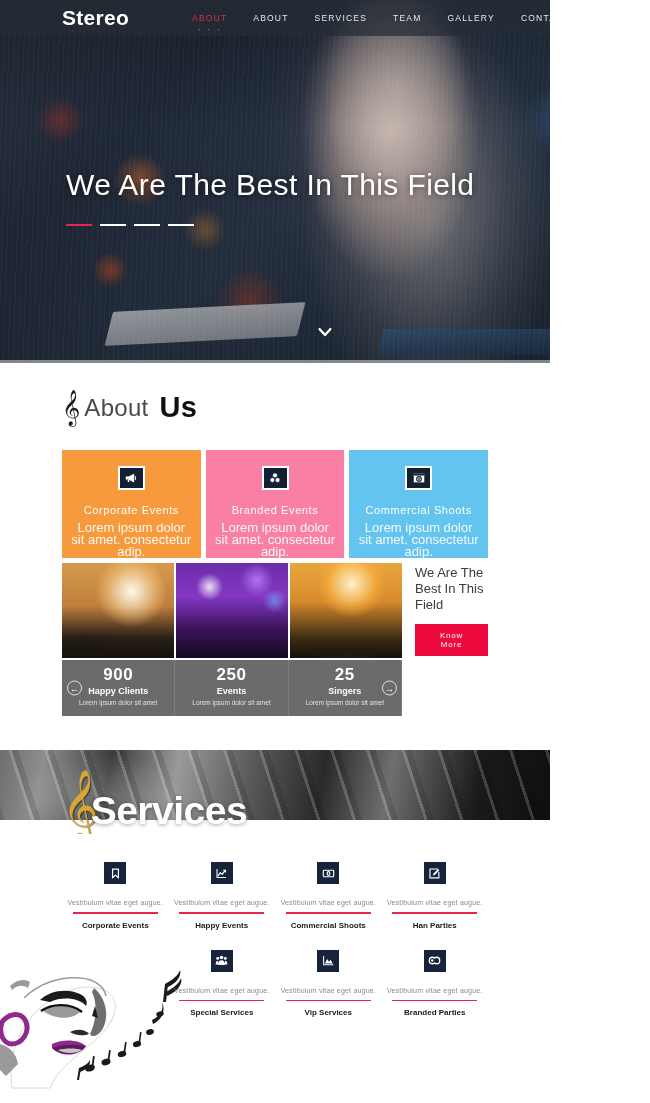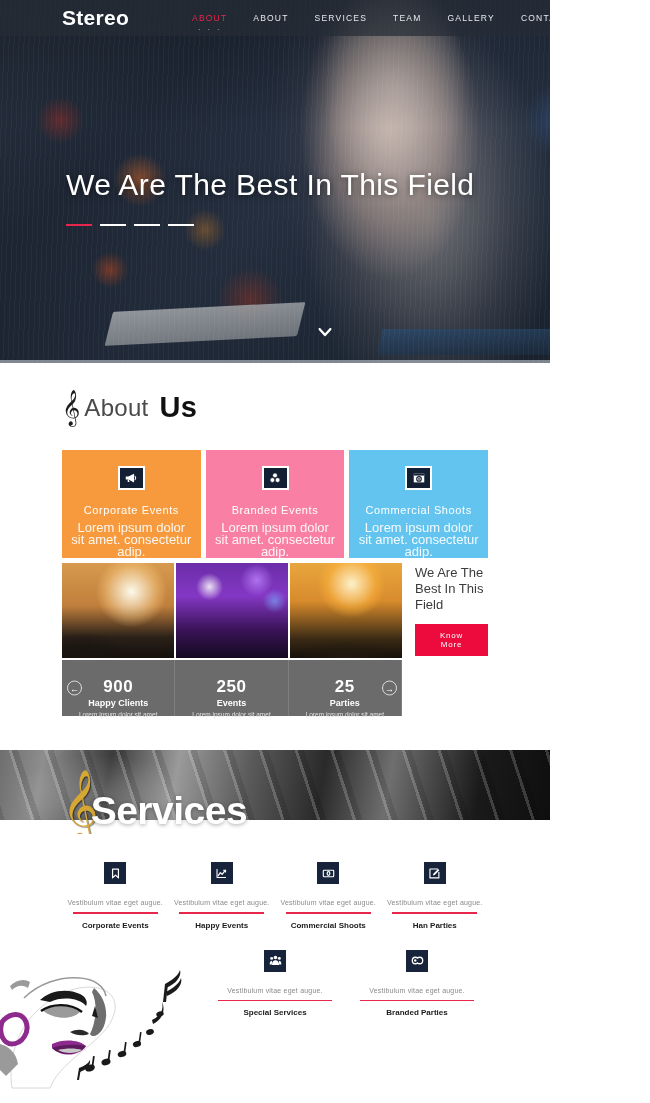--- a/index.html
+++ b/index.html
@@ -176,21 +176,21 @@
     background:
       radial-gradient(circle 40px at 55% 22%, rgba(255,245,210,0.95), rgba(255,180,60,0.5) 60%, transparent 85%),
       radial-gradient(ellipse 70px 22px at 50% 98%, #221a10, transparent 70%),
       linear-gradient(to bottom, #e8a63e 0%, #d88b2c 40%, #3a2a14 80%, #15100a 100%);
   }
   .stats {
     display: flex; position: relative; height: 56px;
     background: #6b6b6b; margin-top: 2px;
   }
   .stat {
-    flex: 1; text-align: center; padding-top: 17px;
+    flex: 1; text-align: center; padding-top: 5px;
     border-right: 1px solid rgba(255,255,255,0.13);
   }
   .stat:last-child { border-right: none; }
   .stat-num { color: #fff; font-size: 17px; font-weight: bold; letter-spacing: 0.5px; }
   .stat-label { color: #fff; font-size: 9px; font-weight: bold; margin-top: 1px; }
   .stat-sub { color: #e2e2e2; font-size: 6.5px; margin-top: 3px; }
   .arrow {
     position: absolute; top: 50%; transform: translateY(-50%);
     width: 15px; height: 15px; border-radius: 50%;
     border: 1px solid rgba(255,255,255,0.75);
@@ -379,21 +379,21 @@
             <div class="stat-label">Happy Clients</div>
             <div class="stat-sub">Lorem ipsum dolor sit amet</div>
           </div>
           <div class="stat">
             <div class="stat-num">250</div>
             <div class="stat-label">Events</div>
             <div class="stat-sub">Lorem ipsum dolor sit amet</div>
           </div>
           <div class="stat">
             <div class="stat-num">25</div>
-            <div class="stat-label">Parties</div>
+            <div class="stat-label">Singers</div>
             <div class="stat-sub">Lorem ipsum dolor sit amet</div>
           </div>
           <div class="arrow right">→</div>
         </div>
       </div>
 
       <div class="about-col">
         <div class="about-title">We Are The Best In This Field</div>
         <button class="know-btn">Know More</button>
       </div>
@@ -513,20 +513,31 @@
               <path d="M3.6 13.4 C3.6 9.6 5.2 7.6 8 7.6 C10.8 7.6 12.4 9.6 12.4 13.4 Z" fill="#fff"></path>
               <path d="M0.8 13 C0.8 10.2 1.7 8.6 3.6 8.4 L3.6 13 Z" fill="#fff"></path>
               <path d="M15.2 13 C15.2 10.2 14.3 8.6 12.4 8.4 L12.4 13 Z" fill="#fff"></path>
             </svg>
           </div>
           <div class="svc-caption">Vestibulum vitae eget augue.</div>
           <div class="svc-rule"></div>
           <div class="svc-name">Special Services</div>
         </div>
 
+        <div class="svc-item">
+          <div class="svc-icon">
+            <svg width="13" height="13" viewBox="0 0 16 16">
+              <path d="M2 2.4 L2 13.2 L14 13.2" fill="none" stroke="#fff" stroke-width="1.3"></path>
+              <path d="M3.6 11.8 L6.4 6.2 L8.6 9.4 L10.4 7 L13.4 11.8 Z" fill="#fff"></path>
+            </svg>
+          </div>
+          <div class="svc-caption">Vestibulum vitae eget augue.</div>
+          <div class="svc-rule"></div>
+          <div class="svc-name">Vip Services</div>
+        </div>
 
         <div class="svc-item">
           <div class="svc-icon">
             <svg width="13" height="13" viewBox="0 0 16 16">
               <path d="M1.6 8 C1.6 5.6 3.4 4 5.4 4 C7 4 8 5 8 5 C8 5 9 4 10.6 4 C12.6 4 14.4 5.6 14.4 8 C14.4 10.4 12.6 12 10.6 12 C9 12 8 11 8 11 C8 11 7 12 5.4 12 C3.4 12 1.6 10.4 1.6 8 Z" fill="none" stroke="#fff" stroke-width="1.6"></path>
               <circle cx="5.2" cy="8" r="1.5" fill="#fff"></circle>
             </svg>
           </div>
           <div class="svc-caption">Vestibulum vitae eget augue.</div>
           <div class="svc-rule"></div>

